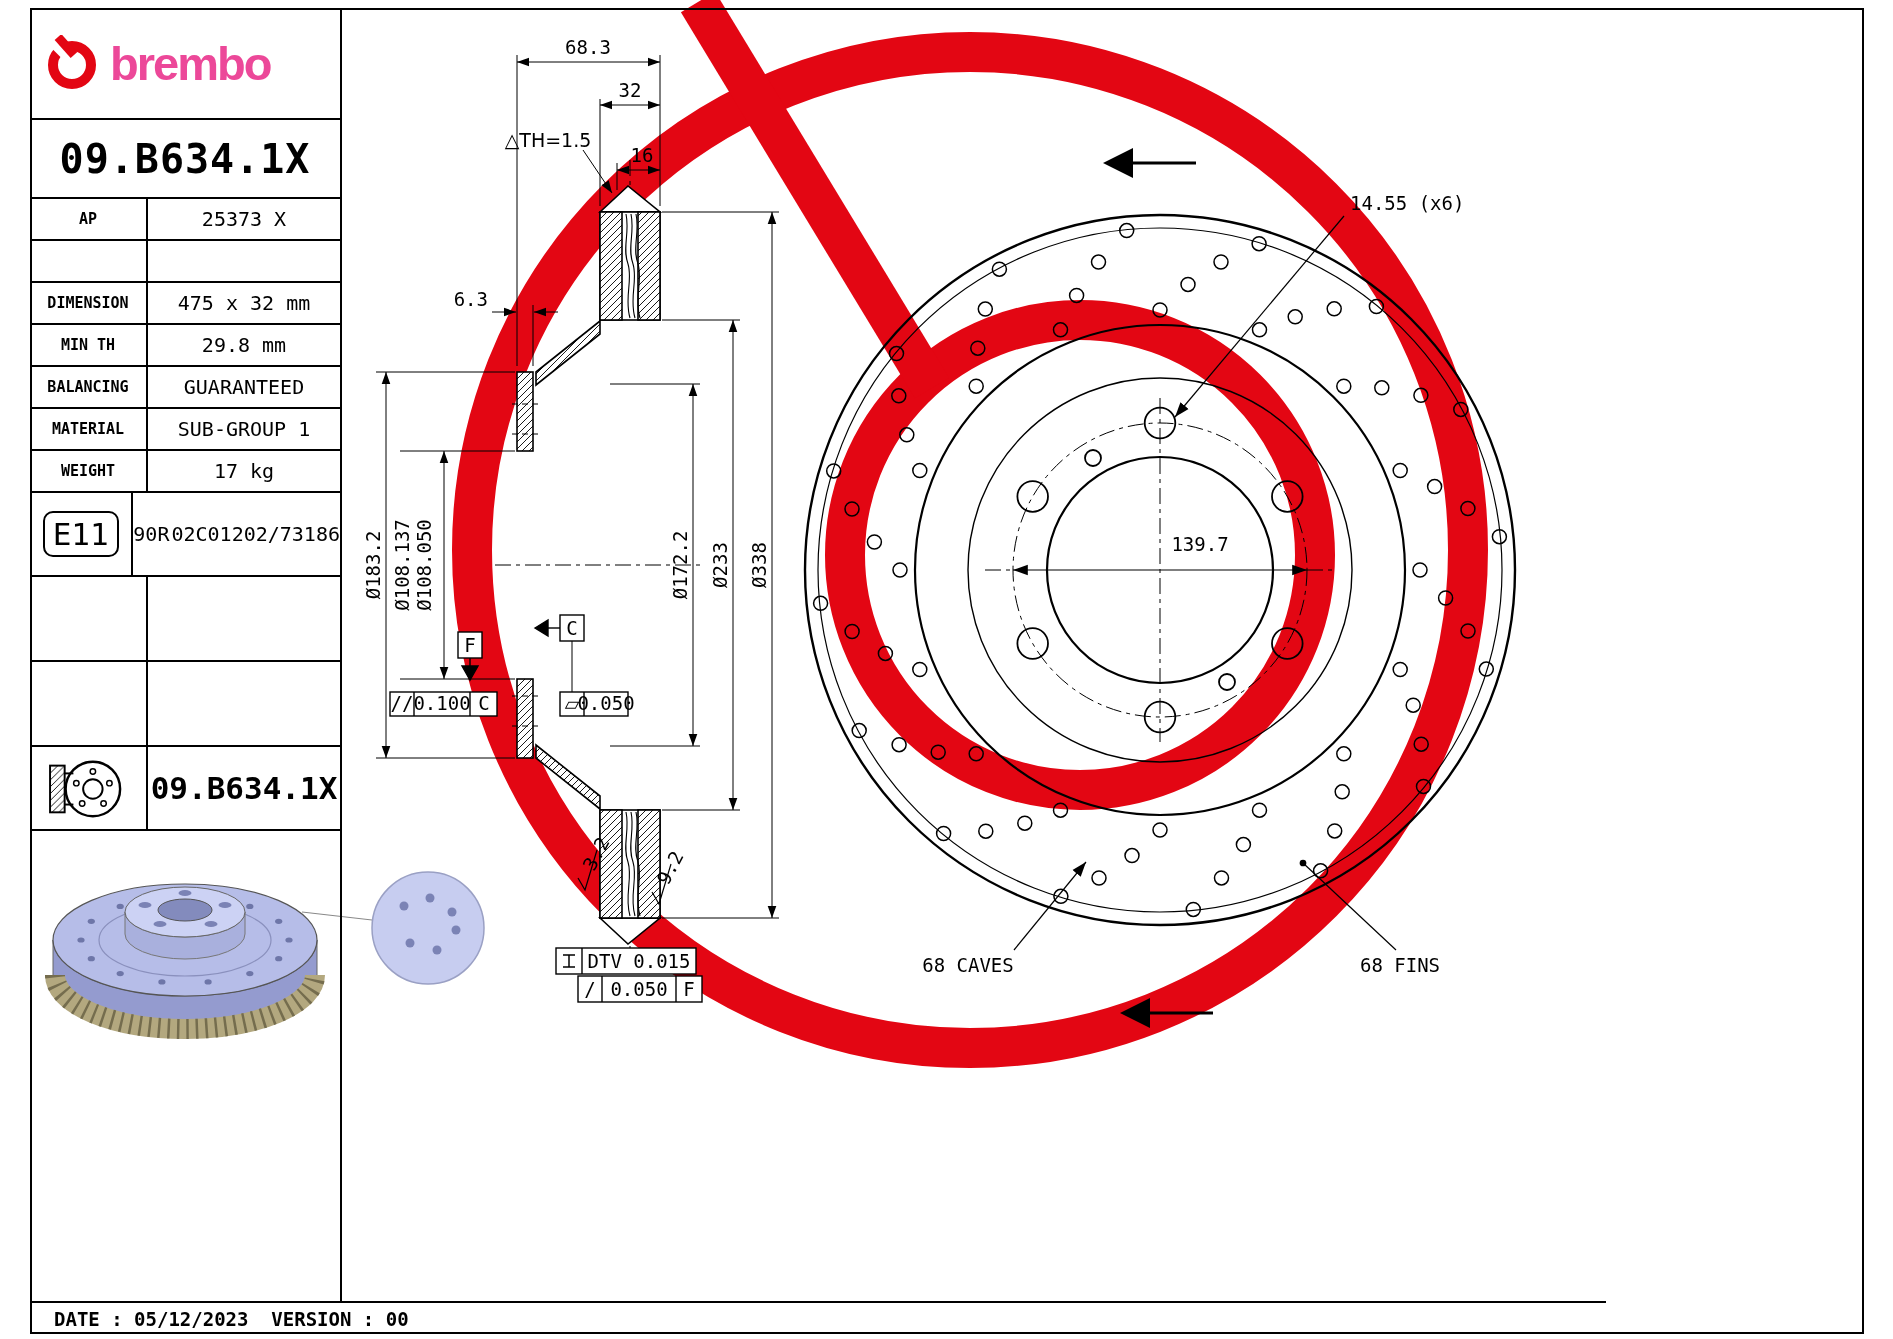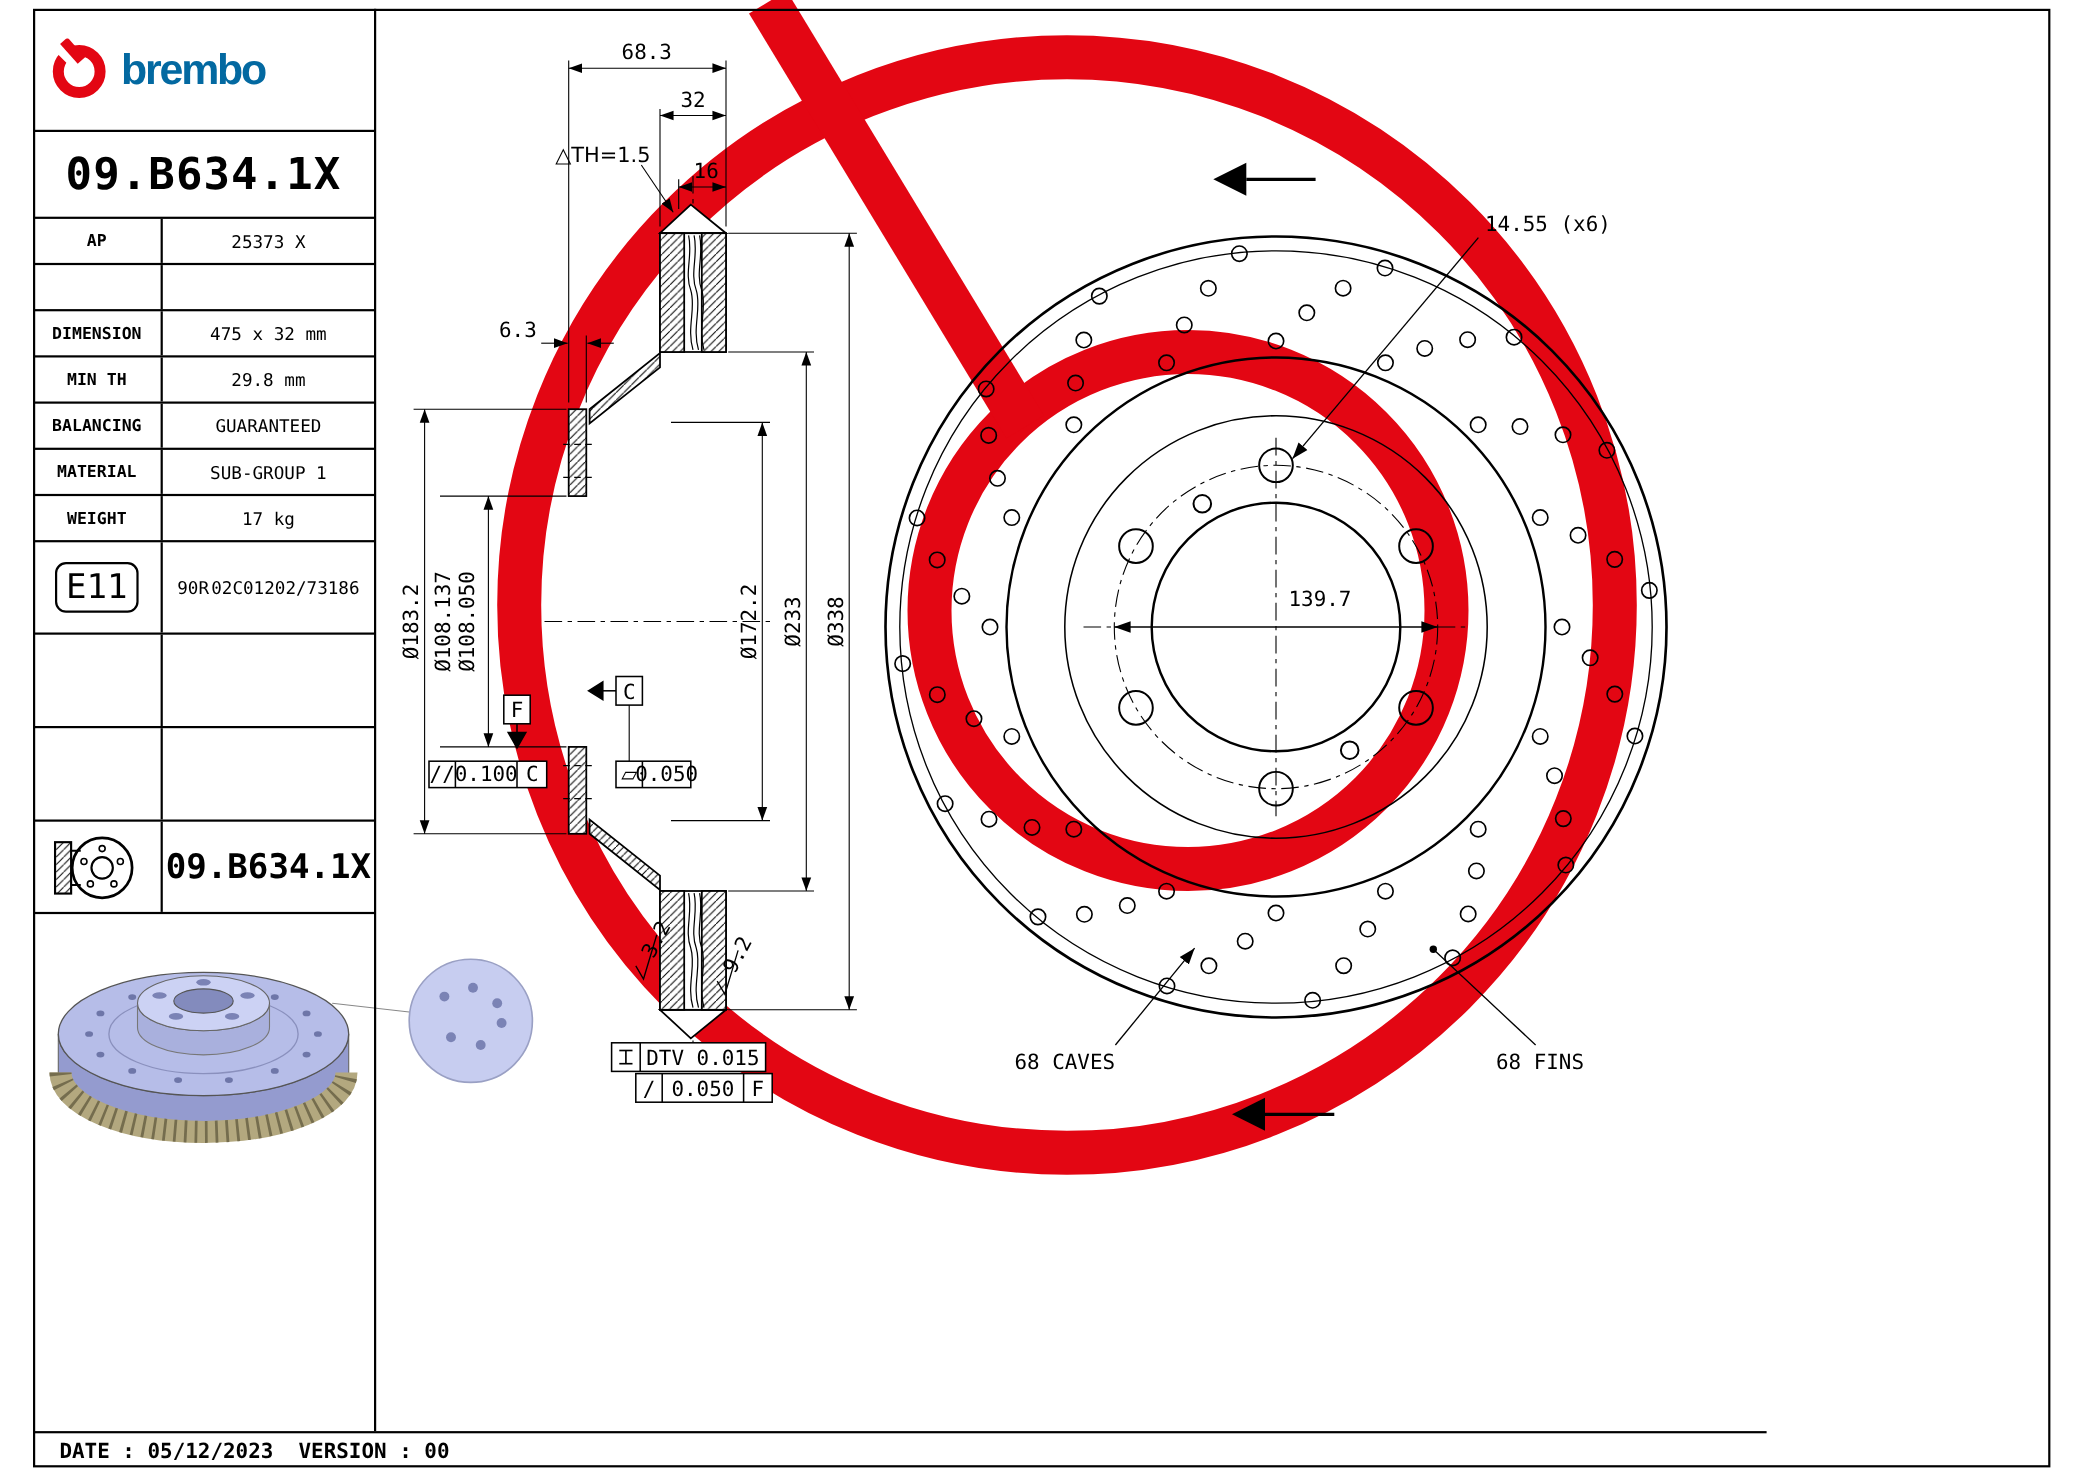--- a/index.html
+++ b/index.html
@@ -11,27 +11,27 @@
   .draw{z-index:2}
   .overlay{position:absolute;z-index:3}
   .draw text{font-family:"DejaVu Sans Mono",monospace;font-size:19px;fill:#000;stroke:none}
   .sheet-border{left:30px;top:8px;width:1834px;height:1326px;border:2.5px solid #000}
   .vline{left:340px;top:8px;width:0;height:1293px;border-left:2.5px solid #000}
   .footer{left:30px;top:1301px;width:1576px;height:33px;border-top:2.5px solid #000;
           display:flex;align-items:center;padding-left:24px;font-weight:bold;font-size:19px;white-space:pre}
   .panel{left:30px;top:8px;width:310px}
   .logo-block{height:110px;display:flex;align-items:center;padding-left:14px;gap:10px}
   .logo-text{font-family:"Liberation Sans","DejaVu Sans",sans-serif;font-weight:bold;
-             font-size:39px;color:#0369a1;letter-spacing:-2px;line-height:1}
+             font-size:47px;color:#ec4899;letter-spacing:-2px;line-height:1}
   .pn-block{height:79px;border-top:2px solid #000;display:flex;align-items:center;justify-content:center;
             font-size:40px;font-weight:bold;letter-spacing:1px}
   .trow{display:flex;border-top:2px solid #000;height:42px}
   .trow .tlabel{width:118px;border-right:2px solid #000;display:flex;align-items:center;justify-content:center;
                 font-size:15px;font-weight:bold;text-align:center}
-  .trow .tvalue{flex:1;display:flex;align-items:center;justify-content:center;font-size:16px}
+  .trow .tvalue{flex:1;display:flex;align-items:center;justify-content:center;font-size:20px}
   .e11-row{height:84px}
   .e11-badge{border:2.5px solid #000;border-radius:10px;padding:3px 8px;font-size:31px;font-weight:normal}
   .e11-values{flex-direction:row;gap:2px}
   .empty-row{height:85px}
   .icon-row{height:86px;border-bottom:2px solid #000}
   .icon-row .tvalue{font-size:31px;font-weight:bold}
 </style>
 </head>
 <body>
 

